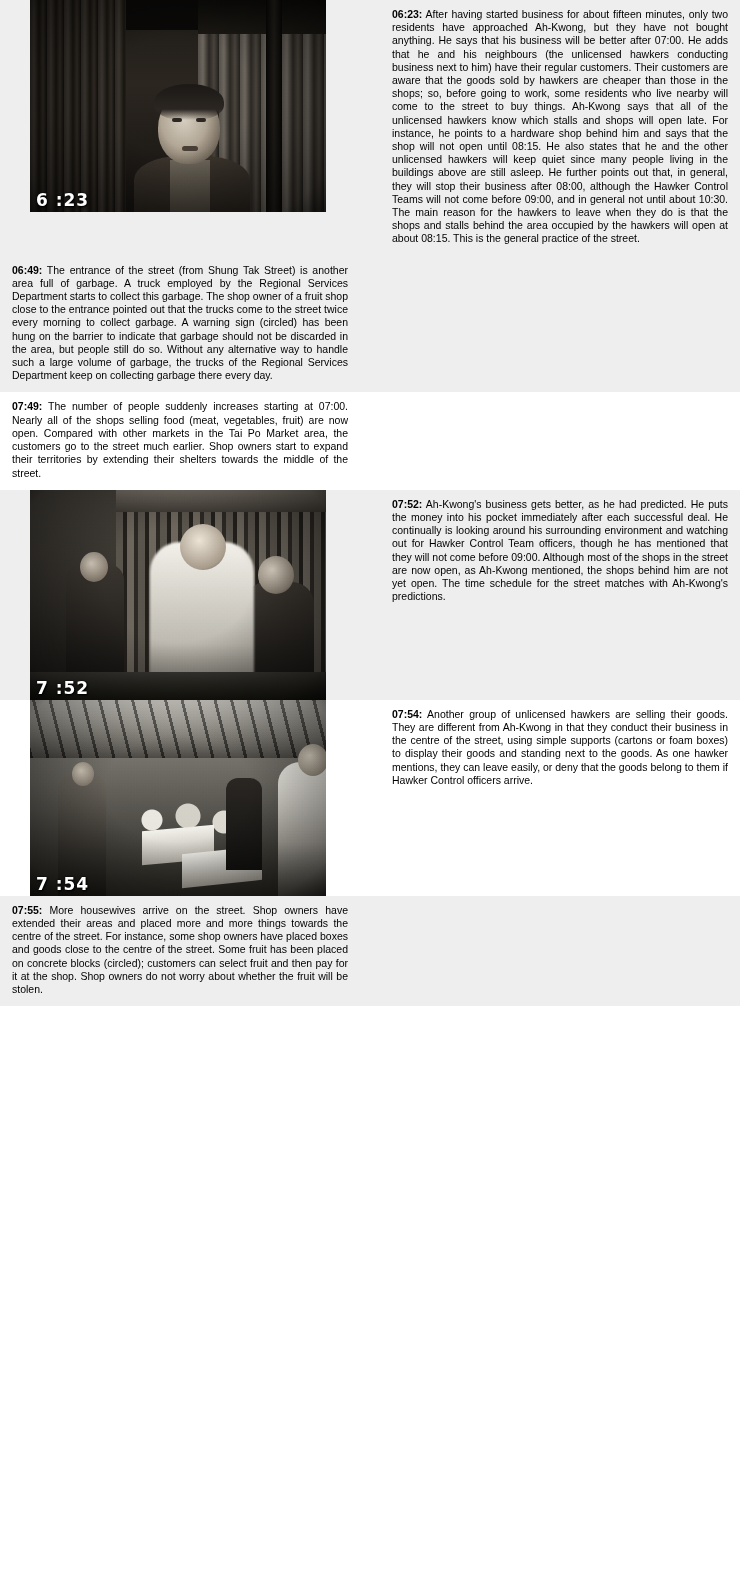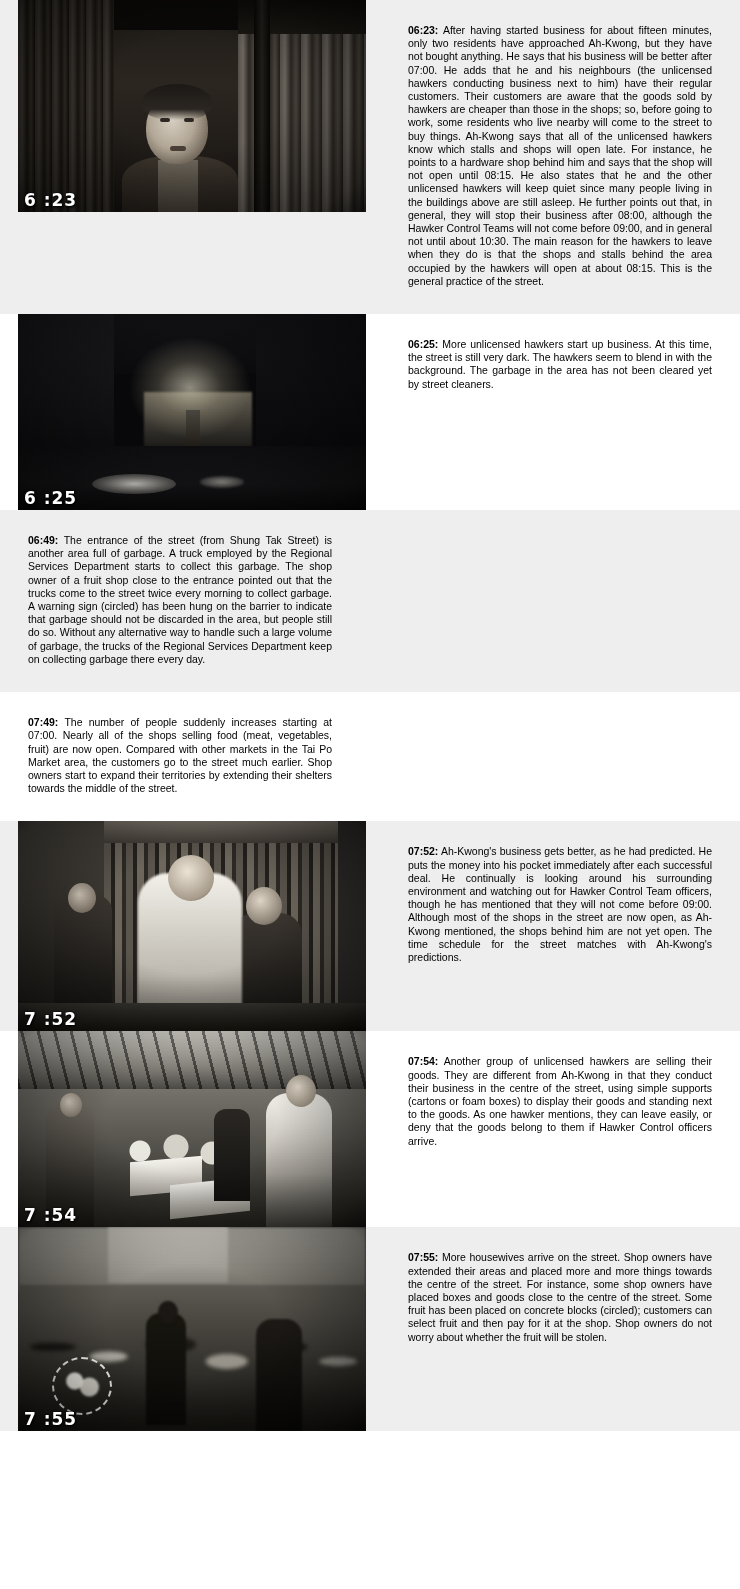--- a/index.html
+++ b/index.html
@@ -38,39 +38,39 @@
     flex: 0 0 360px;
     box-sizing: border-box;
     padding: 8px 12px 10px 12px;
     font-size: 10.5px;
     line-height: 13.2px;
     color: #000000;
     text-align: justify;
     background: transparent;
   }
   .text-cell p {
-    margin: 16px;
+    margin: 0;
     text-align: justify;
     hyphens: auto;
   }
   .ts {
     font-weight: bold;
   }
   .frame-wrap {
     position: relative;
     margin: 0;
     padding: 0;
     line-height: 0;
   }
   .frame {
     position: relative;
     overflow: hidden;
     background: #000000;
-    width: 348px;
-    margin-left: 18px;
+    width: 296px;
+    margin-left: 30px;
   }
   .frame .burn {
     position: absolute;
     left: 6px;
     bottom: 2px;
     color: #ffffff;
     font-family: "DejaVu Sans", sans-serif;
     font-size: 17px;
     font-weight: bold;
     letter-spacing: 1px;
@@ -497,41 +497,20 @@
           <div class="burn">6 :23</div>
         </div>
       </div>
     </div>
     <div class="text-cell">
       <p><span class="ts">06:23:</span> <span>After having started business for about fifteen minutes, only two residents have approached Ah-Kwong, but they have not bought anything. He says that his business will be better after 07:00. He adds that he and his neighbours (the unlicensed hawkers conducting business next to him) have their regular customers. Their customers are aware that the goods sold by hawkers are cheaper than those in the shops; so, before going to work, some residents who live nearby will come to the street to buy things. Ah-Kwong says that all of the unlicensed hawkers know which stalls and shops will open late. For instance, he points to a hardware shop behind him and says that the shop will not open until 08:15. He also states that he and the other unlicensed hawkers will keep quiet since many people living in the buildings above are still asleep. He further points out that, in general, they will stop their business after 08:00, although the Hawker Control Teams will not come before 09:00, and in general not until about 10:30. The main reason for the hawkers to leave when they do is that the shops and stalls behind the area occupied by the hawkers will open at about 08:15. This is the general practice of the street.</span></p>
     </div>
   </div>
 
   <div class="row">
-    <div class="media-cell">
-      <div class="frame-wrap">
-        <div class="frame f2">
-          <div class="sky"></div>
-          <div class="bldgL"></div>
-          <div class="bldgR"></div>
-          <div class="lampglow"></div>
-          <div class="stall"></div>
-          <div class="figure"></div>
-          <div class="ground"></div>
-          <div class="trash"></div>
-          <div class="trash2"></div>
-          <div class="vig"></div>
-          <div class="grain"></div>
-          <div class="burn">6 :25</div>
-        </div>
-      </div>
-    </div>
-    <div class="text-cell">
-      <p><span class="ts">06:25:</span> <span>More unlicensed hawkers start up business. At this time, the street is still very dark. The hawkers seem to blend in with the background. The garbage in the area has not been cleared yet by street cleaners.</span></p>
-    </div>
   </div>
 
   <div class="row shaded">
     <div class="text-cell">
       <p><span class="ts">06:49:</span> <span>The entrance of the street (from Shung Tak Street) is another area full of garbage. A truck employed by the Regional Services Department starts to collect this garbage. The shop owner of a fruit shop close to the entrance pointed out that the trucks come to the street twice every morning to collect garbage. A warning sign (circled) has been hung on the barrier to indicate that garbage should not be discarded in the area, but people still do so. Without any alternative way to handle such a large volume of garbage, the trucks of the Regional Services Department keep on collecting garbage there every day.</span></p>
     </div>
   </div>
 
   <div class="row">
     <div class="text-cell">
@@ -584,36 +563,18 @@
           <div class="burn">7 :54</div>
         </div>
       </div>
     </div>
     <div class="text-cell">
       <p><span class="ts">07:54:</span> <span>Another group of unlicensed hawkers are selling their goods. They are different from Ah-Kwong in that they conduct their business in the centre of the street, using simple supports (cartons or foam boxes) to display their goods and standing next to the goods. As one hawker mentions, they can leave easily, or deny that the goods belong to them if Hawker Control officers arrive.</span></p>
     </div>
   </div>
 
   <div class="row shaded">
-    <div class="media-cell">
-      <div class="frame-wrap">
-        <div class="frame f7">
-          <div class="top"></div>
-          <div class="bld"></div>
-          <div class="body"></div>
-          <div class="crowd"></div>
-          <div class="manDark"></div>
-          <div class="manDarkH"></div>
-          <div class="manR"></div>
-          <div class="fruit"></div>
-          <div class="dashcircle"></div>
-          <div class="vig"></div>
-          <div class="grain"></div>
-          <div class="burn">7 :55</div>
-        </div>
-      </div>
-    </div>
     <div class="text-cell">
       <p><span class="ts">07:55:</span> <span>More housewives arrive on the street. Shop owners have extended their areas and placed more and more things towards the centre of the street. For instance, some shop owners have placed boxes and goods close to the centre of the street. Some fruit has been placed on concrete blocks (circled); customers can select fruit and then pay for it at the shop. Shop owners do not worry about whether the fruit will be stolen.</span></p>
     </div>
   </div>
 
 </div>
 
 </body></html>

